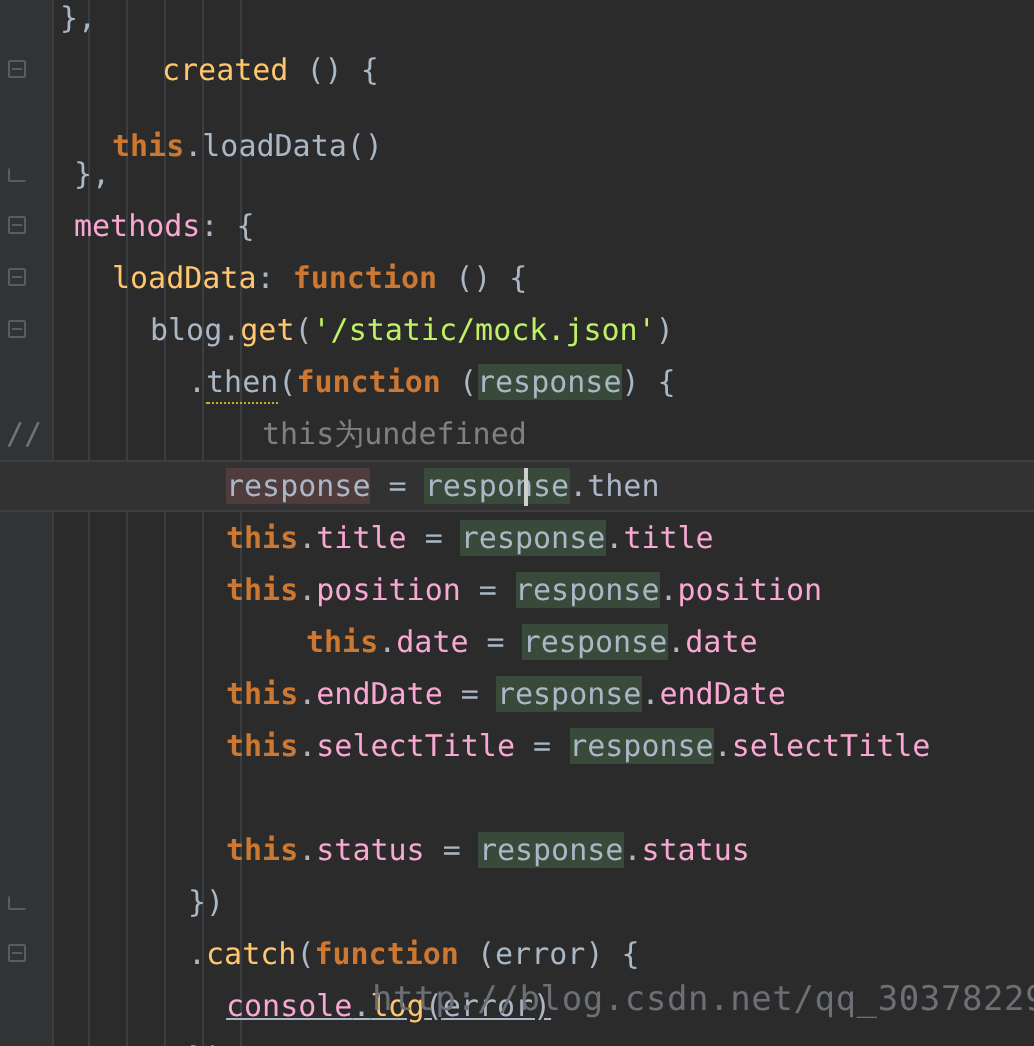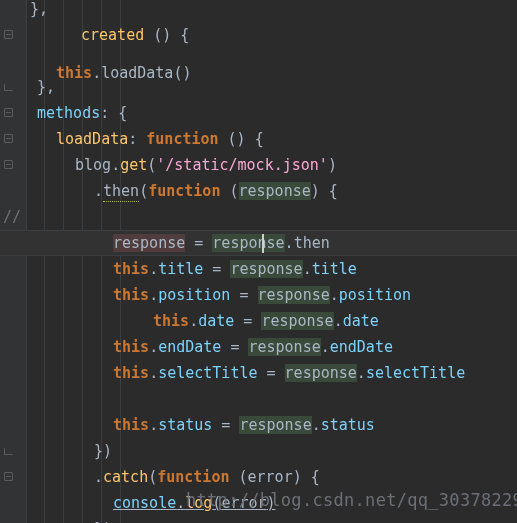--- a/index.html
+++ b/index.html
@@ -109,22 +109,22 @@
   .caret-line {
     background: #323232;
     box-shadow: inset 0 1px 0 #3c3f41, inset 0 -1px 0 #3c3f41;
   }
 
   
   .t-default  { color: #a9b7c6; }
   .t-keyword  { color: #cc7832; font-weight: bold; }
   .t-fnname   { color: #ffc66d; }
   .t-method   { color: #ffc66d; }
-  .t-prop     { color: #7dd3fc; }
-  .t-string   { color: #f9a8d4; }
+  .t-prop     { color: #f9a8d4; }
+  .t-string   { color: #bef264; }
   .t-comment  { color: #808080; }
   .t-punct    { color: #a9b7c6; }
 
   .hl-read {
     background: #3a4a3a;
   }
   .hl-write {
     background: #503c3c;
   }
   .warn-underline {
@@ -196,20 +196,21 @@
 
   <div class="code" id="code">
       <div class="line" style="top: -4px;"><span style="display: inline-block; width: 30px;"></span><span class="t-punct">}</span><span class="t-punct">,</span></div>
       <div class="line" style="top: 22px; padding-left: 44px;"><span style="display: inline-block; width: 37px;"></span><span class="t-fnname">created</span><span class="t-punct"> () {</span></div>
       <div class="line" style="top: 60px;"><span style="display: inline-block; width: 56px;"></span><span class="t-keyword">this</span><span class="t-punct">.</span><span class="t-default">loadData</span><span class="t-punct">()</span></div>
       <div class="line" style="top: 74px;"><span style="display: inline-block; width: 37px;"></span><span class="t-punct">},</span></div>
       <div class="line" style="top: 100px;"><span style="display: inline-block; width: 37px;"></span><span class="t-prop">methods</span><span class="t-punct">: {</span></div>
       <div class="line" style="top: 126px;"><span style="display: inline-block; width: 56px;"></span><span class="t-fnname">loadData</span><span class="t-punct">: </span><span class="t-keyword">function</span><span class="t-punct"> () {</span></div>
       <div class="line" style="top: 152px;"><span style="display: inline-block; width: 75px;"></span><span class="t-default">blog</span><span class="t-punct">.</span><span class="t-method">get</span><span class="t-punct">(</span><span class="t-string">'/static/mock.json'</span><span class="t-punct">)</span></div>
       <div class="line" style="top: 178px;"><span style="display: inline-block; width: 94px;"></span><span class="t-punct">.</span><span class="t-default warn-underline">then</span><span class="t-punct">(</span><span class="t-keyword">function</span><span class="t-punct"> (</span><span class="t-default hl-read">response</span><span class="t-punct">) {</span></div>
+      <div class="line" style="top: 204px;"><span style="display: inline-block; width: 131px;"></span><span class="t-comment">this为undefined</span></div>
       <div class="line caret-line" style="top: 230px;"><span style="display: inline-block; width: 113px;"></span><span class="t-default hl-write">response</span><span class="t-punct"> = </span><span class="t-default hl-read">response</span><span class="t-punct">.</span><span class="t-default">then</span></div>
       <div class="line" style="top: 256px;"><span style="display: inline-block; width: 113px;"></span><span class="t-keyword">this</span><span class="t-punct">.</span><span class="t-prop">title</span><span class="t-punct"> = </span><span class="t-default hl-read">response</span><span class="t-punct">.</span><span class="t-prop">title</span></div>
       <div class="line" style="top: 282px;"><span style="display: inline-block; width: 113px;"></span><span class="t-keyword">this</span><span class="t-punct">.</span><span class="t-prop">position</span><span class="t-punct"> = </span><span class="t-default hl-read">response</span><span class="t-punct">.</span><span class="t-prop">position</span></div>
       <div class="line" style="top: 308px; padding-left: 40px;"><span style="display: inline-block; width: 113px;"></span><span class="t-keyword">this</span><span class="t-punct">.</span><span class="t-prop">date</span><span class="t-punct"> = </span><span class="t-default hl-read">response</span><span class="t-punct">.</span><span class="t-prop">date</span></div>
       <div class="line" style="top: 334px;"><span style="display: inline-block; width: 113px;"></span><span class="t-keyword">this</span><span class="t-punct">.</span><span class="t-prop">endDate</span><span class="t-punct"> = </span><span class="t-default hl-read">response</span><span class="t-punct">.</span><span class="t-prop">endDate</span></div>
       <div class="line" style="top: 360px;"><span style="display: inline-block; width: 113px;"></span><span class="t-keyword">this</span><span class="t-punct">.</span><span class="t-prop">selectTitle</span><span class="t-punct"> = </span><span class="t-default hl-read">response</span><span class="t-punct">.</span><span class="t-prop">selectTitle</span></div>
       <div class="line" style="top: 412px;"><span style="display: inline-block; width: 113px;"></span><span class="t-keyword">this</span><span class="t-punct">.</span><span class="t-prop">status</span><span class="t-punct"> = </span><span class="t-default hl-read">response</span><span class="t-punct">.</span><span class="t-prop">status</span></div>
       <div class="line" style="top: 438px;"><span style="display: inline-block; width: 94px;"></span><span class="t-punct">})</span></div>
       <div class="line" style="top: 464px;"><span style="display: inline-block; width: 94px;"></span><span class="t-punct">.</span><span class="t-method">catch</span><span class="t-punct">(</span><span class="t-keyword">function</span><span class="t-punct"> (</span><span class="t-default">error</span><span class="t-punct">) {</span></div>
       <div class="line" style="top: 490px; text-decoration: underline;"><span style="display: inline-block; width: 113px;"></span><span class="t-prop">console</span><span class="t-punct">.</span><span class="t-method">log</span><span class="t-punct">(</span><span class="t-default">error</span><span class="t-punct">)</span></div>

